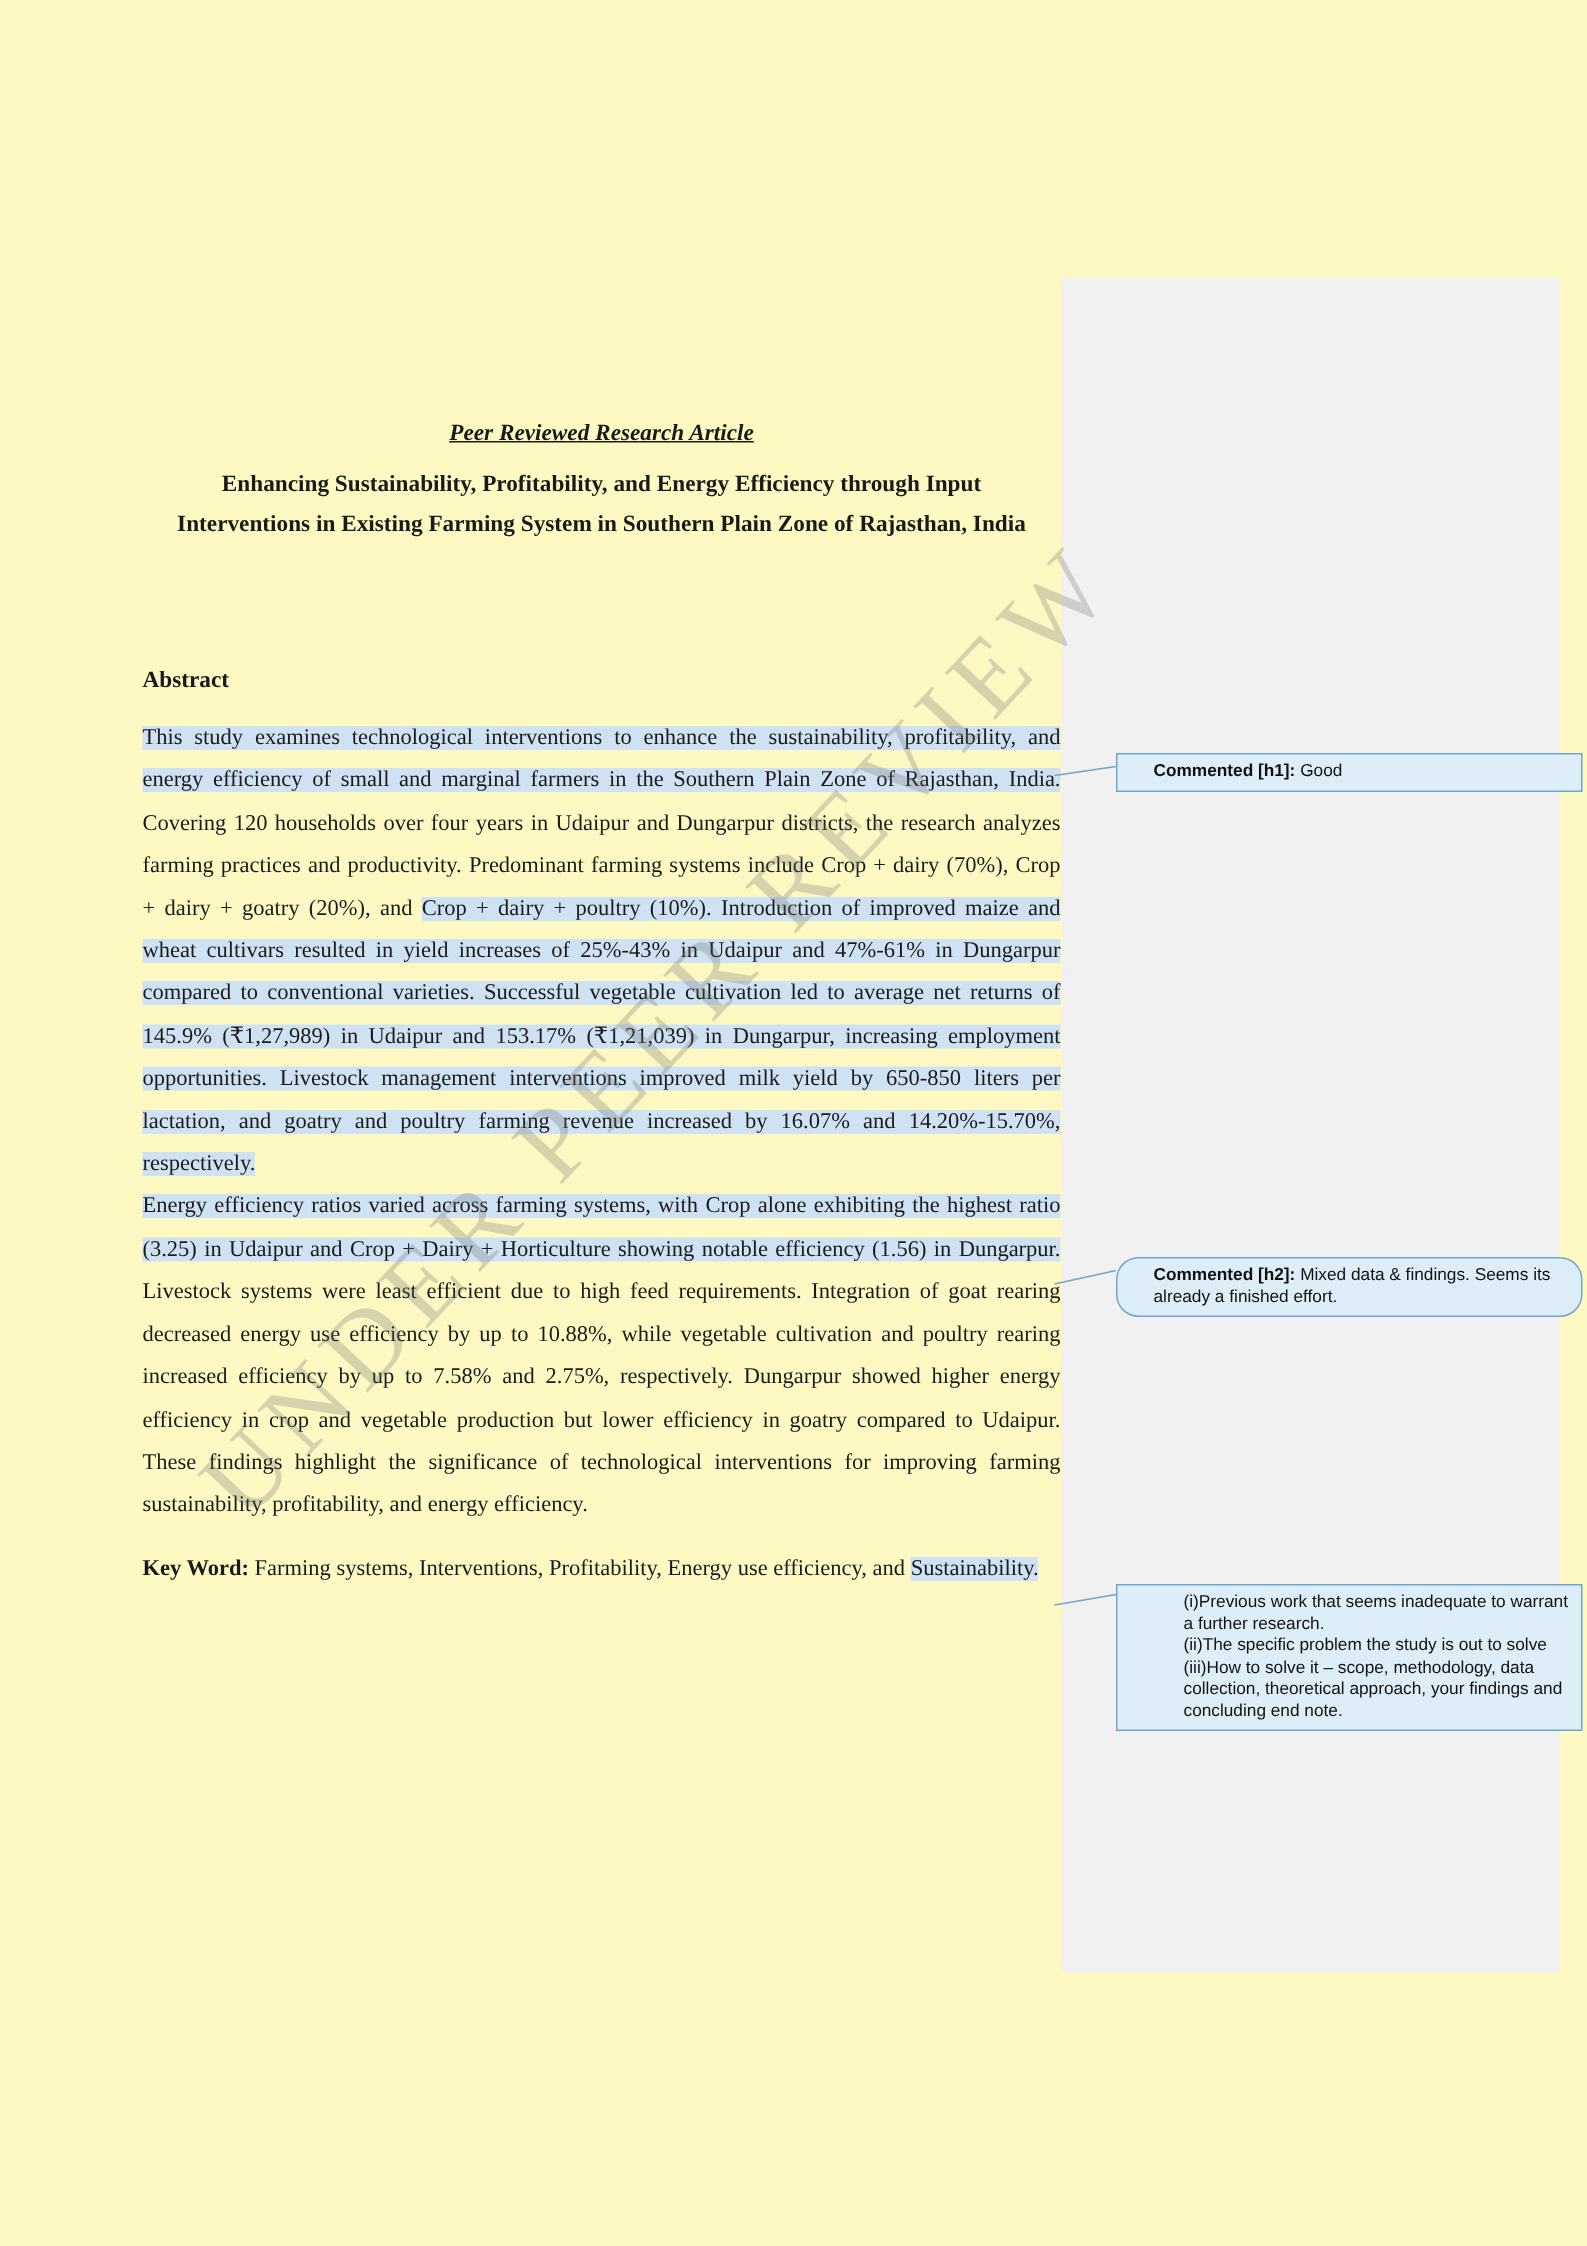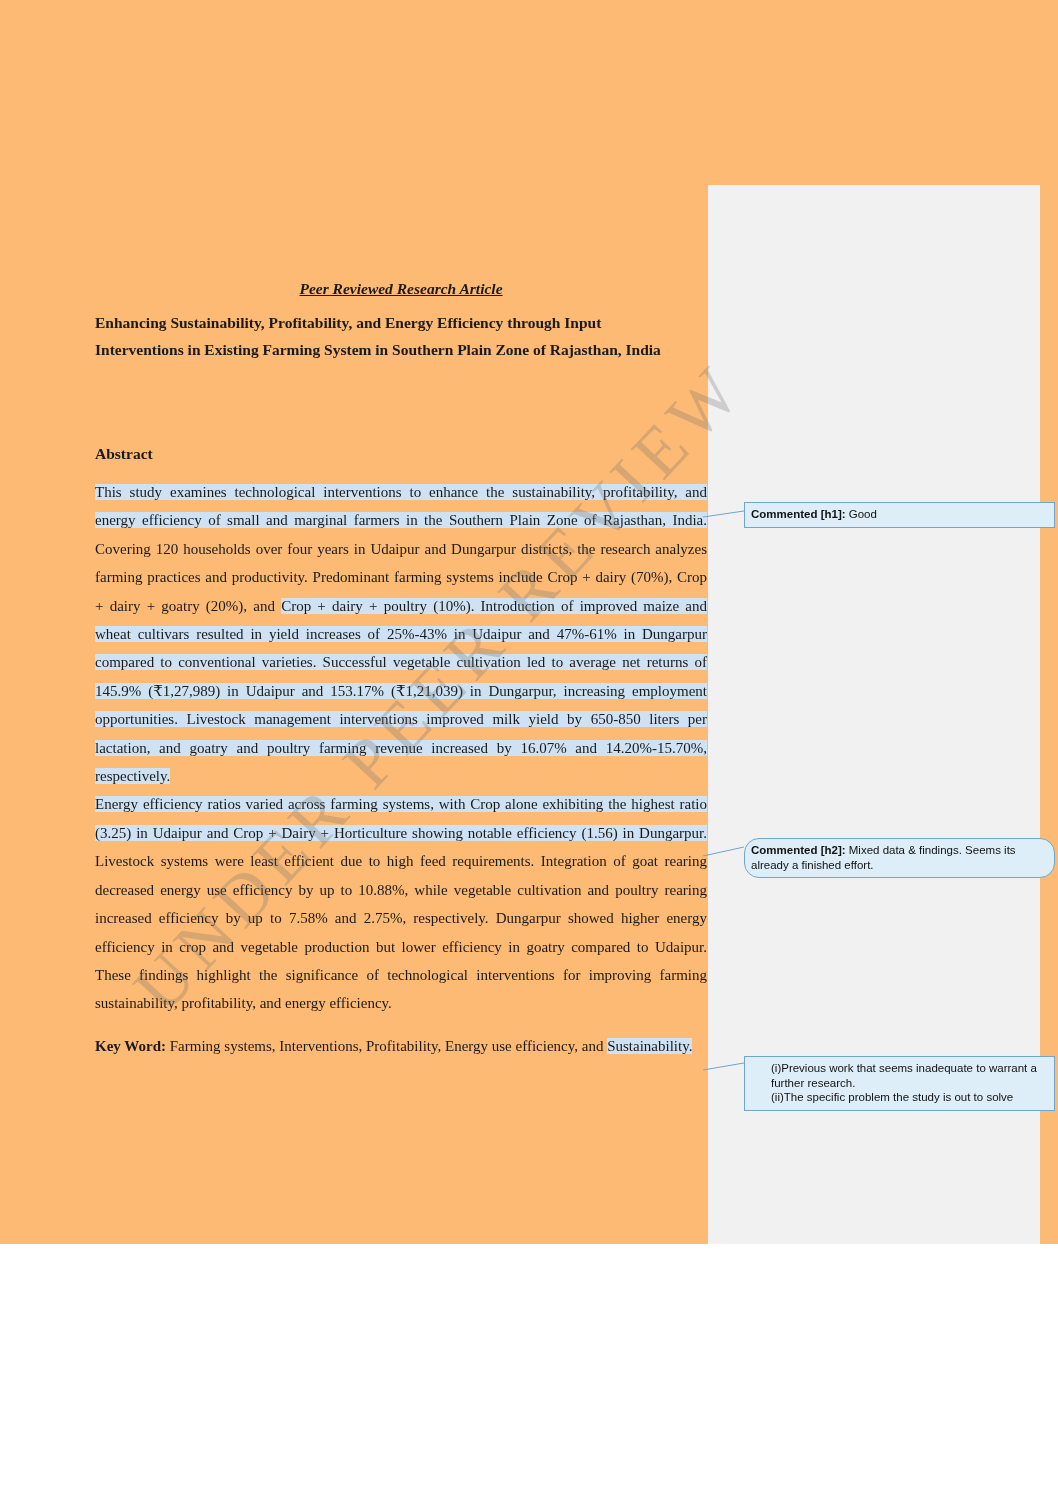--- a/index.html
+++ b/index.html
@@ -1,21 +1,21 @@
 <!DOCTYPE html>
 <html><head>
 <meta charset="utf-8">
 <style>
   * { box-sizing: border-box; margin: 0; padding: 0; }
   html, body { background: #ffffff; }
   .canvas {
     position: relative;
     width: 1058px;
-    height: 1244px;
-    background: #fdba74;
+    height: 1497px;
+    background: #fef9c3;
     overflow: hidden;
     font-family: "Liberation Serif", "DejaVu Serif", serif;
     color: #1a1a1a;
   }
   .margin-panel {
     position: absolute;
     left: 708px;
     top: 185px;
     width: 332px;
     height: 1130px;
@@ -33,20 +33,21 @@
     margin-top: 278px;
     text-align: center;
     font-size: 15.5px;
     font-weight: bold;
     font-style: italic;
     text-decoration: underline;
     line-height: 21px;
   }
   .doc-title {
     margin-top: 10px;
+    text-align: center;
     font-size: 15.5px;
     font-weight: bold;
     line-height: 27px;
   }
   .abstract-heading {
     margin-top: 80px;
     text-align: left;
     font-size: 15.5px;
     font-weight: bold;
     line-height: 21px;
@@ -87,21 +88,21 @@
     height: 1497px;
     z-index: 2;
     pointer-events: none;
   }
   .comment-box {
     position: absolute;
     left: 744px;
     width: 311px;
     background: #ddeef8;
     border: 1px solid #6ea6cd;
-    padding: 4px 6px 5px 6px;
+    padding: 4px 6px 5px 24px;
     font-family: "Liberation Sans", "DejaVu Sans", sans-serif;
     font-size: 11.5px;
     line-height: 14.5px;
     color: #111111;
     z-index: 3;
   }
   .comment-label { font-weight: bold; }
   .comment-box-1 { top: 502px; }
   .comment-box-2 { top: 838px; border-radius: 15px; }
   .comment-box-3 { top: 1056px; }
@@ -143,18 +144,19 @@
 
   <div class="comment-box comment-box-2">
     <span class="comment-label">Commented [h2]:</span>
     <span>Mixed data &amp; findings. Seems its already a finished effort.</span>
   </div>
 
   <div class="comment-box comment-box-3">
     <div>
         <div class="comment-item">(i)Previous work that seems inadequate to warrant a further research.</div>
         <div class="comment-item">(ii)The specific problem the study is out to solve</div>
+        <div class="comment-item">(iii)How to solve it – scope, methodology, data collection, theoretical approach, your findings and concluding end note.</div>
       </div>
   </div>
 
   <div class="watermark">UNDER PEER REVIEW</div>
 
 </div>
 
 </body></html>

